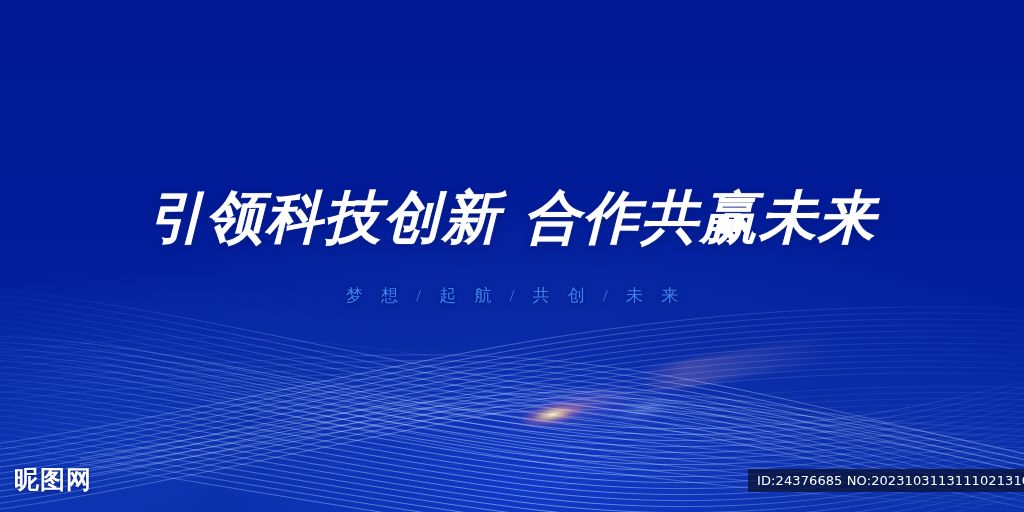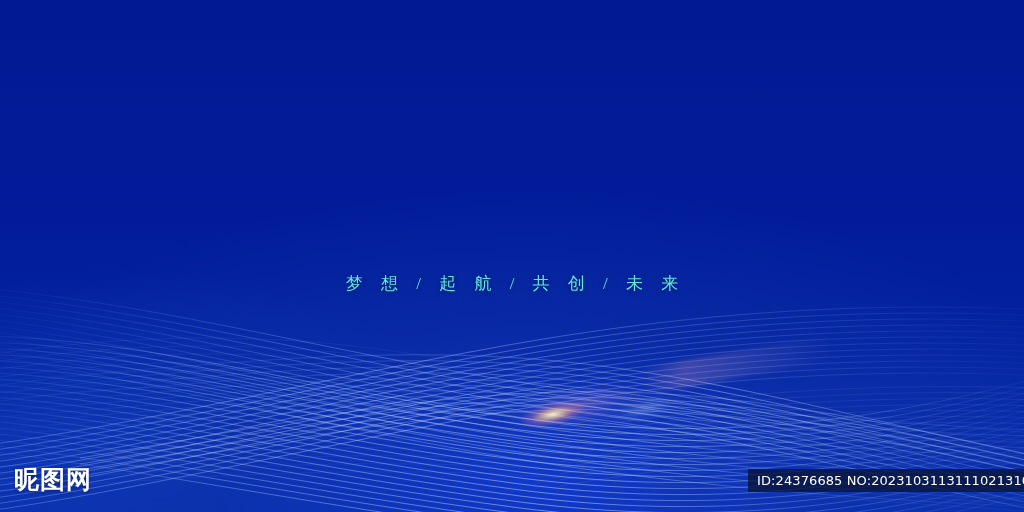--- a/index.html
+++ b/index.html
@@ -73,23 +73,23 @@
     font-style:italic;
     letter-spacing:2px;
     white-space:nowrap;
     text-shadow:0 0 1px rgba(255,255,255,0.55), 0 2px 9px rgba(0,15,90,0.45);
   }
   .headline .gap{ display:inline-block; width:22px; }
 
   .subtitle{
     position:absolute;
     left:0; right:0;
-    top:272px;
+    top:284px;
     text-align:center;
-    color:#5eead4;
+    color:#3b82f6;
     font-family:"Liberation Serif", serif;
     font-size:17px;
     line-height:24px;
     letter-spacing:7px;
     text-indent:7px;
     white-space:nowrap;
     text-shadow:0 1px 4px rgba(0,10,70,0.5);
   }
 
   
@@ -280,20 +280,23 @@
         <path d="M-20,468 C 120,458 260,446 420,448 C 580,450 720,468 1044,494"></path>
         <path d="M-20,460 C 120,450 260,438 420,440 C 580,442 720,460 1044,488"></path>
       </g>
     </svg>
   </div>
 
   <div class="flare3"></div>
   <div class="flare"></div>
   <div class="flare2"></div>
 
+  <div class="headline">
+    <span>引领科技创新</span><span class="gap"></span><span>合作共赢未来</span>
+  </div>
 
   <div class="subtitle">梦 想 / 起 航 / 共 创 / 未 来</div>
 
   <div class="watermark">
     <span class="wm-cn">昵图网</span>
   </div>
 
   <div class="id-badge">ID:24376685 NO:20231031131110213105</div>
 
 </div>

